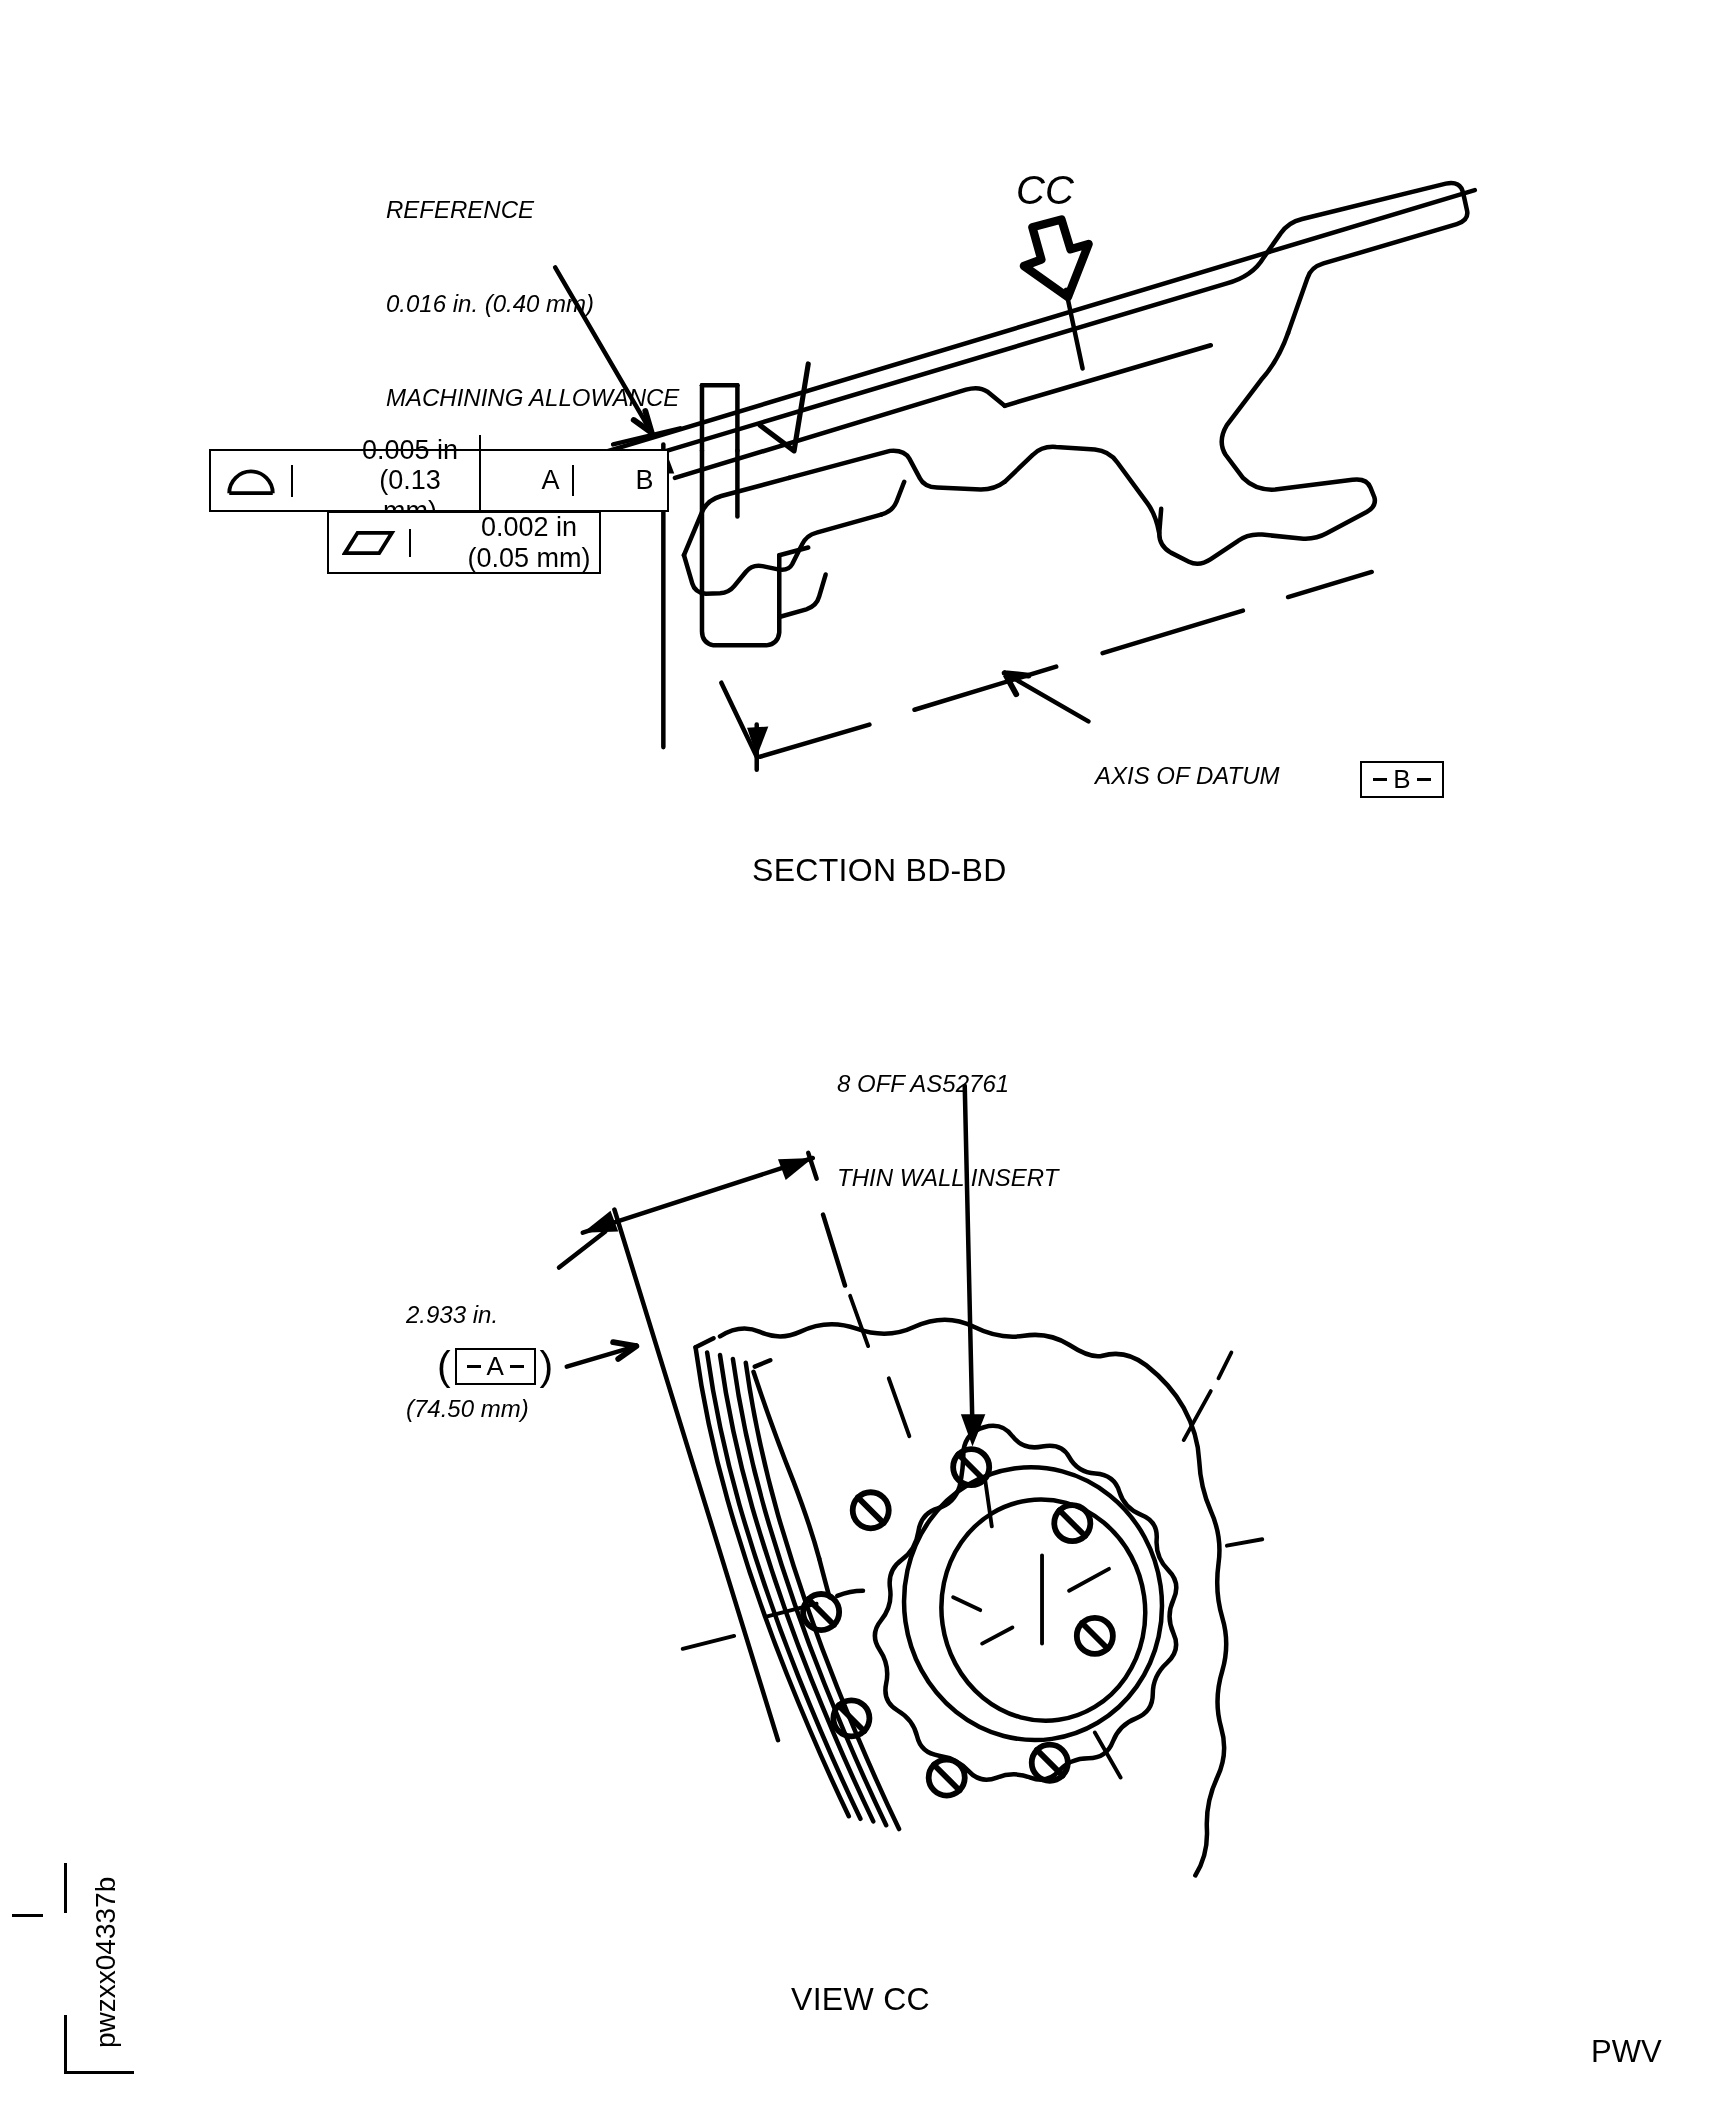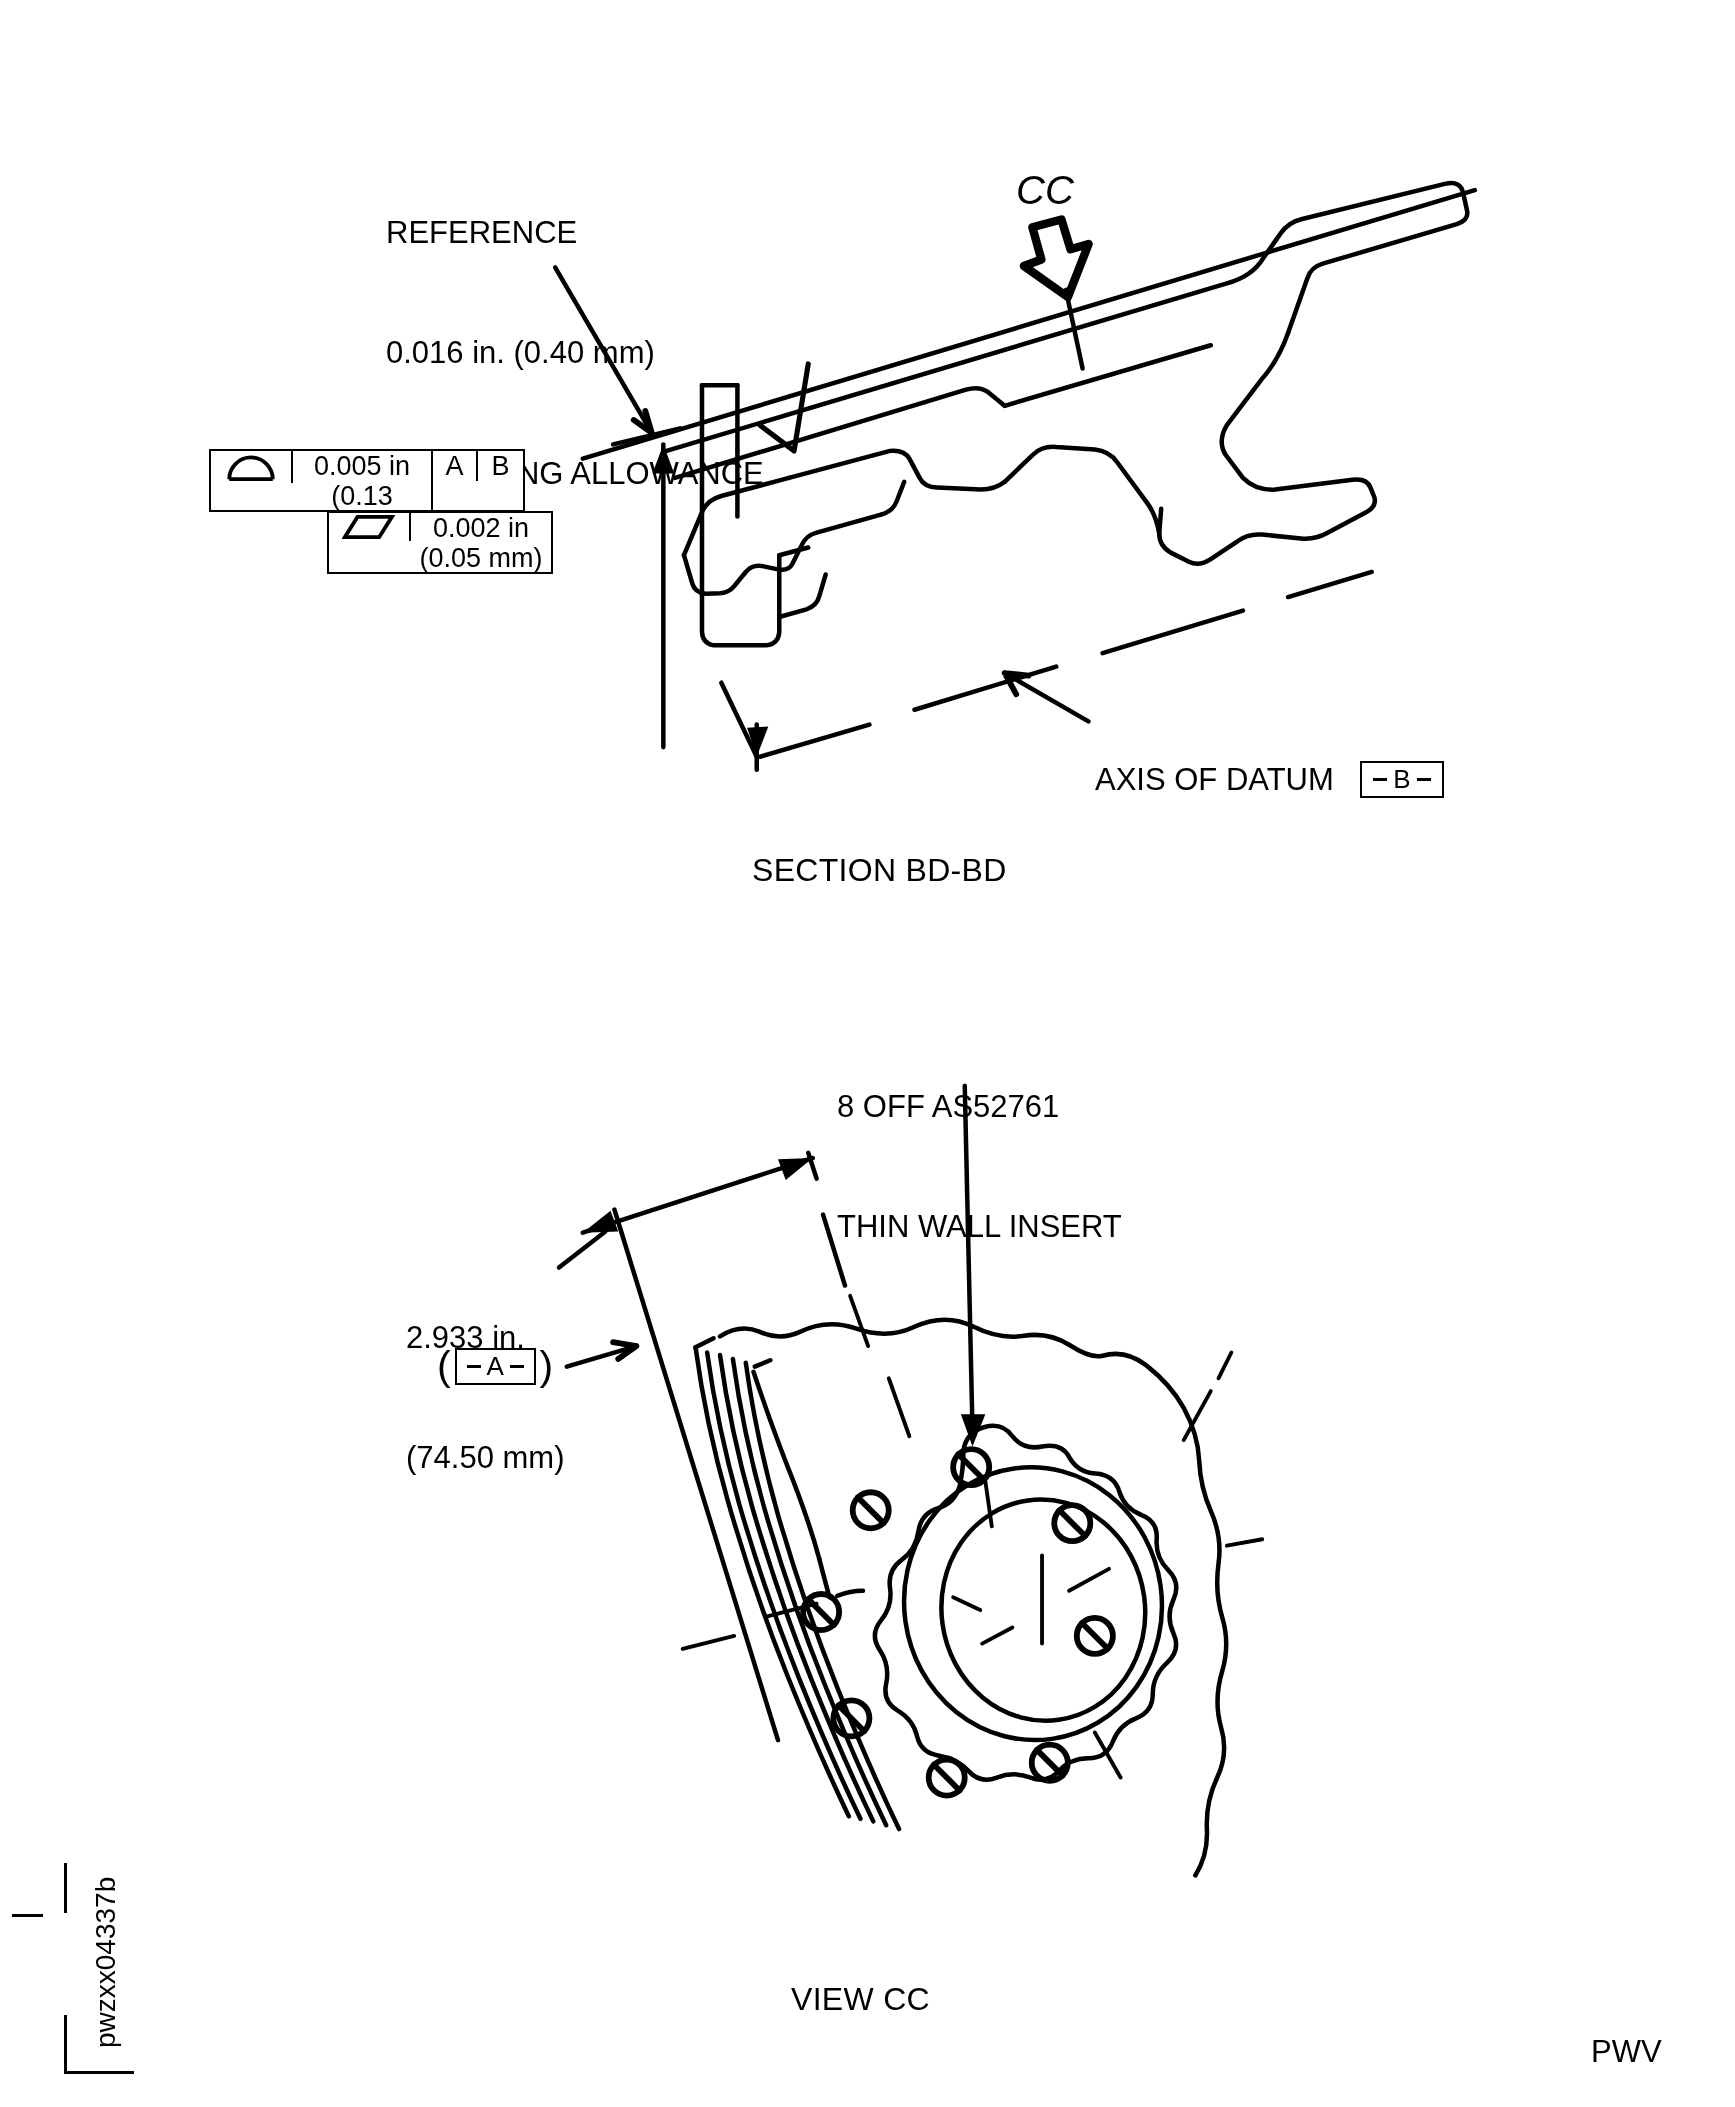--- a/index.html
+++ b/index.html
@@ -19,34 +19,35 @@
     overflow: hidden;
   }
   .abs { position: absolute; }
   .txt {
     position: absolute;
     font-family: "Liberation Sans", sans-serif;
     color: #000;
     white-space: pre;
     line-height: 1.30;
   }
-  .t-lg   { font-size: 31px; }
+  .t-lg   { font-size: 24px; font-style: italic; }
   .t-md   { font-size: 30px; }
   .t-view { font-size: 32px; letter-spacing: 0.3px; }
   .t-cc   { font-size: 40px; }
   .t-pwv  { font-size: 31px; }
 
   
   .fcf {
     position: absolute;
     display: flex;
-    align-items: flex-start;
+    align-items: center;
     border: 2.6px solid #000;
     background: #fff;
     box-sizing: border-box;
+    gap: 48px;
   }
   .fcf > div {
     border-right: 2.6px solid #000;
     box-sizing: border-box;
     display: flex;
     align-items: center;
     justify-content: center;
     padding: 0 7.7px;
     font-size: 27px;
     line-height: 1.12;

